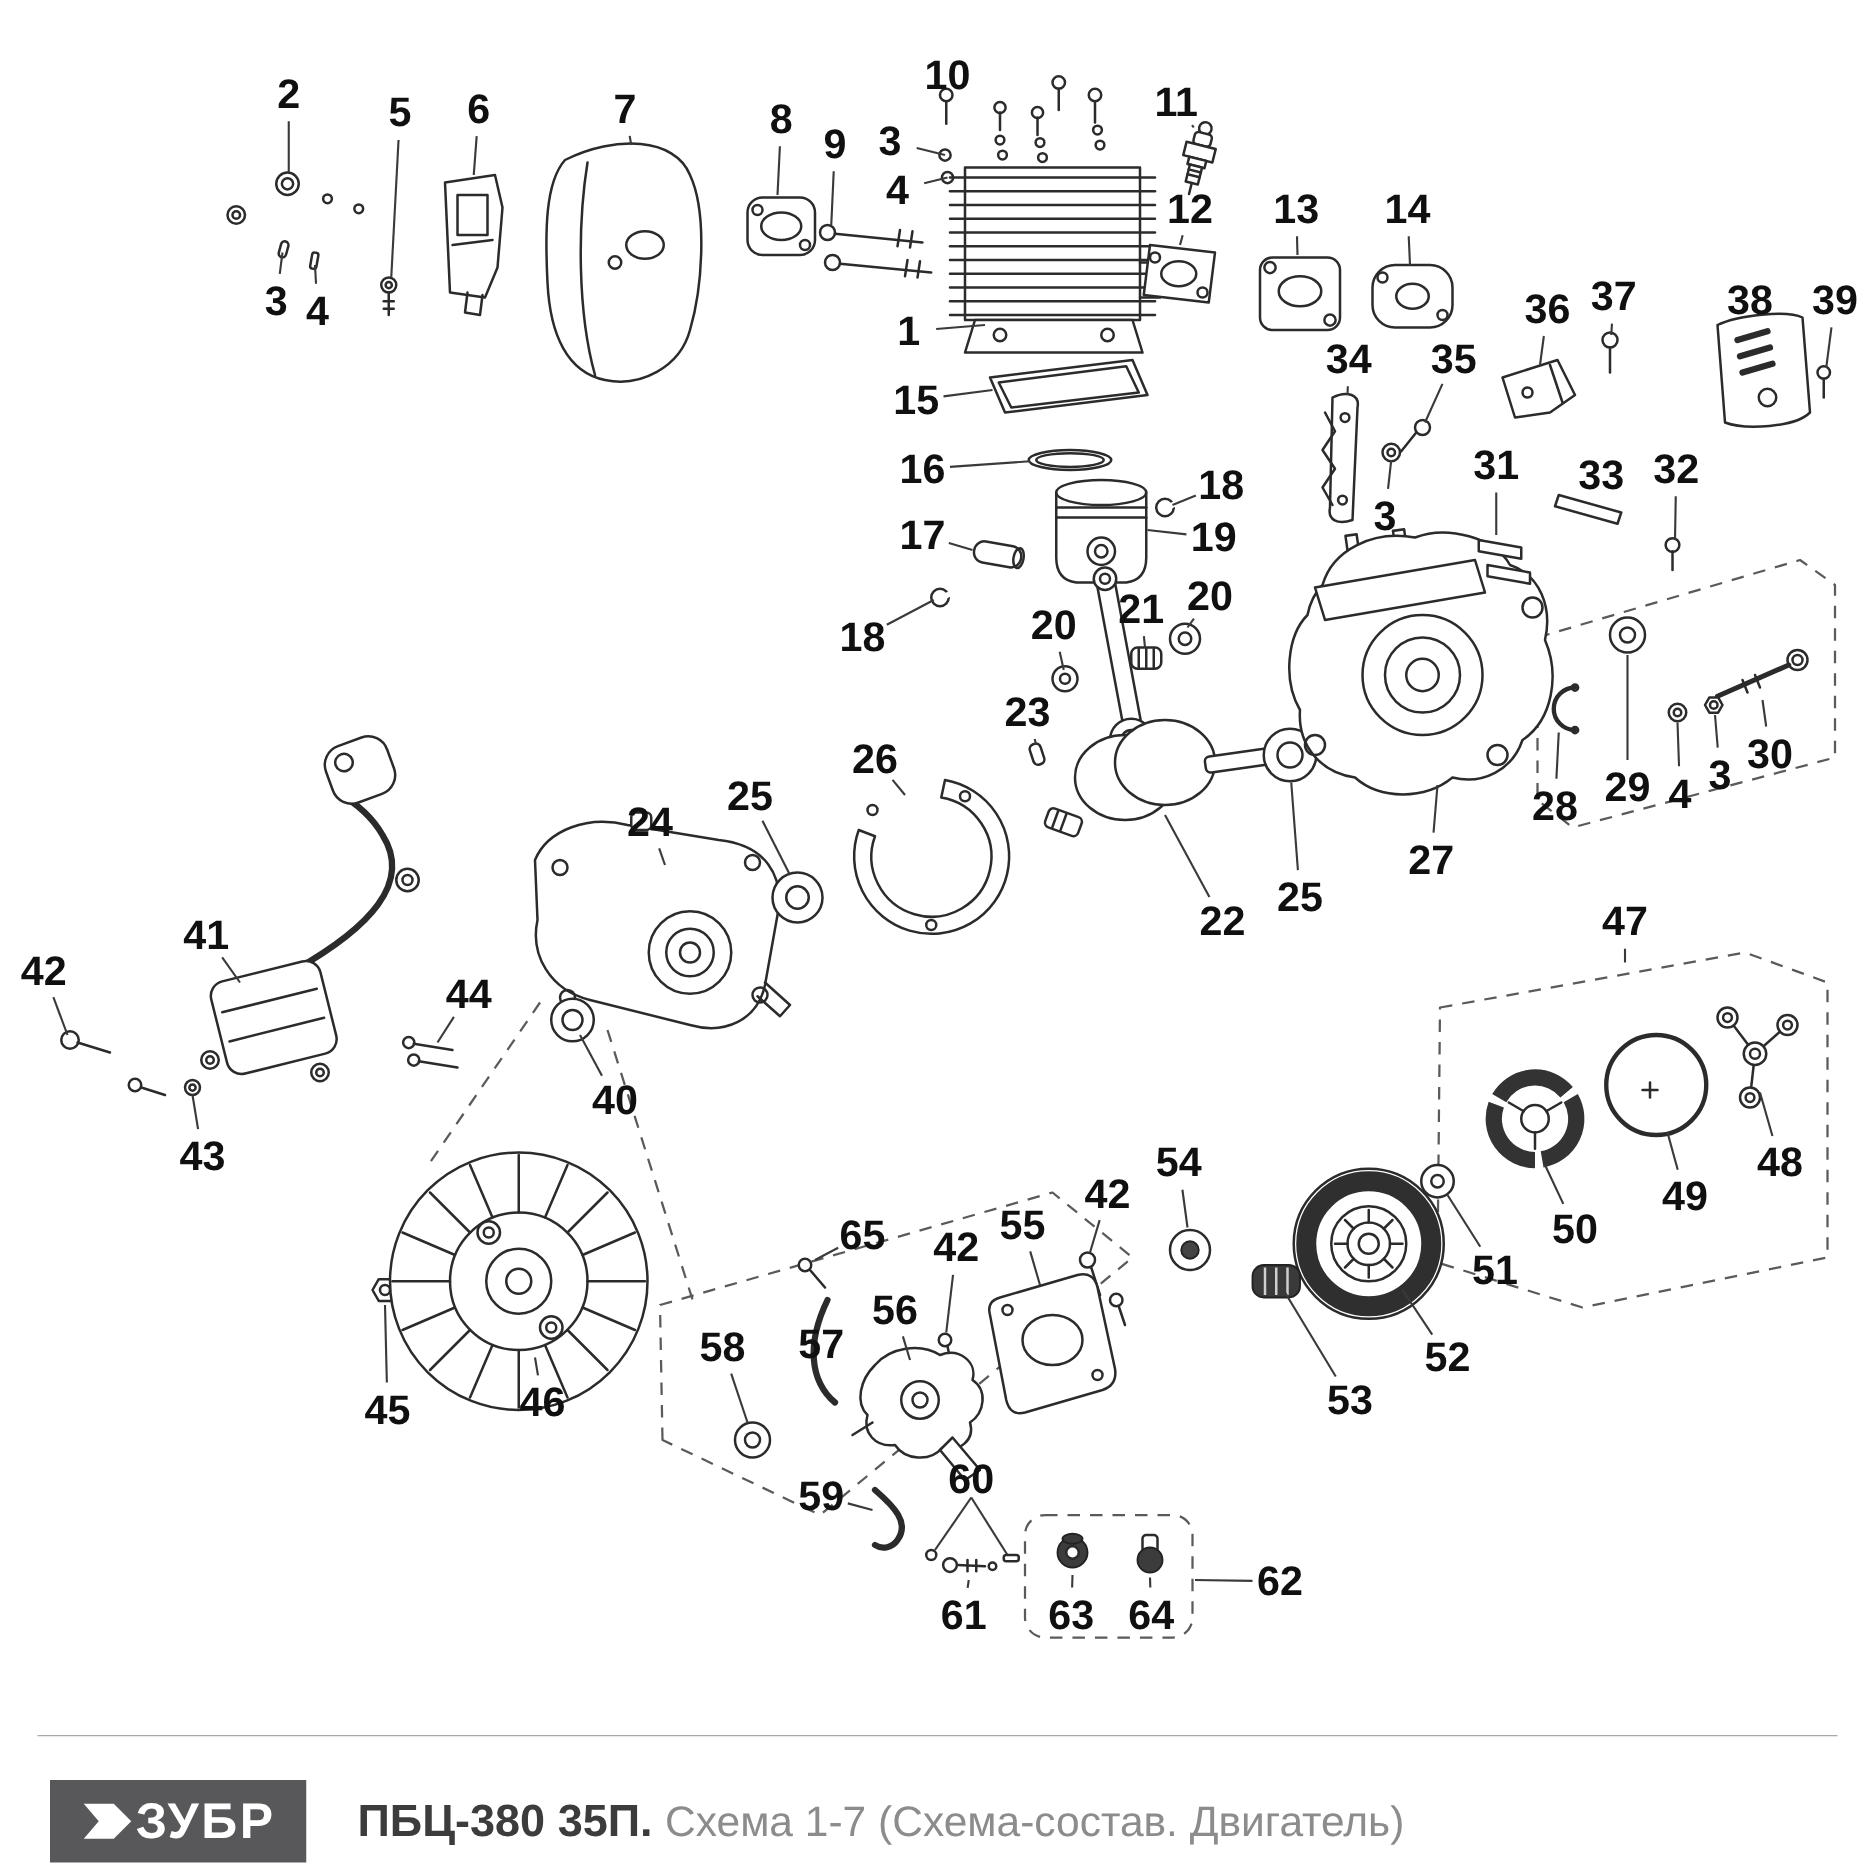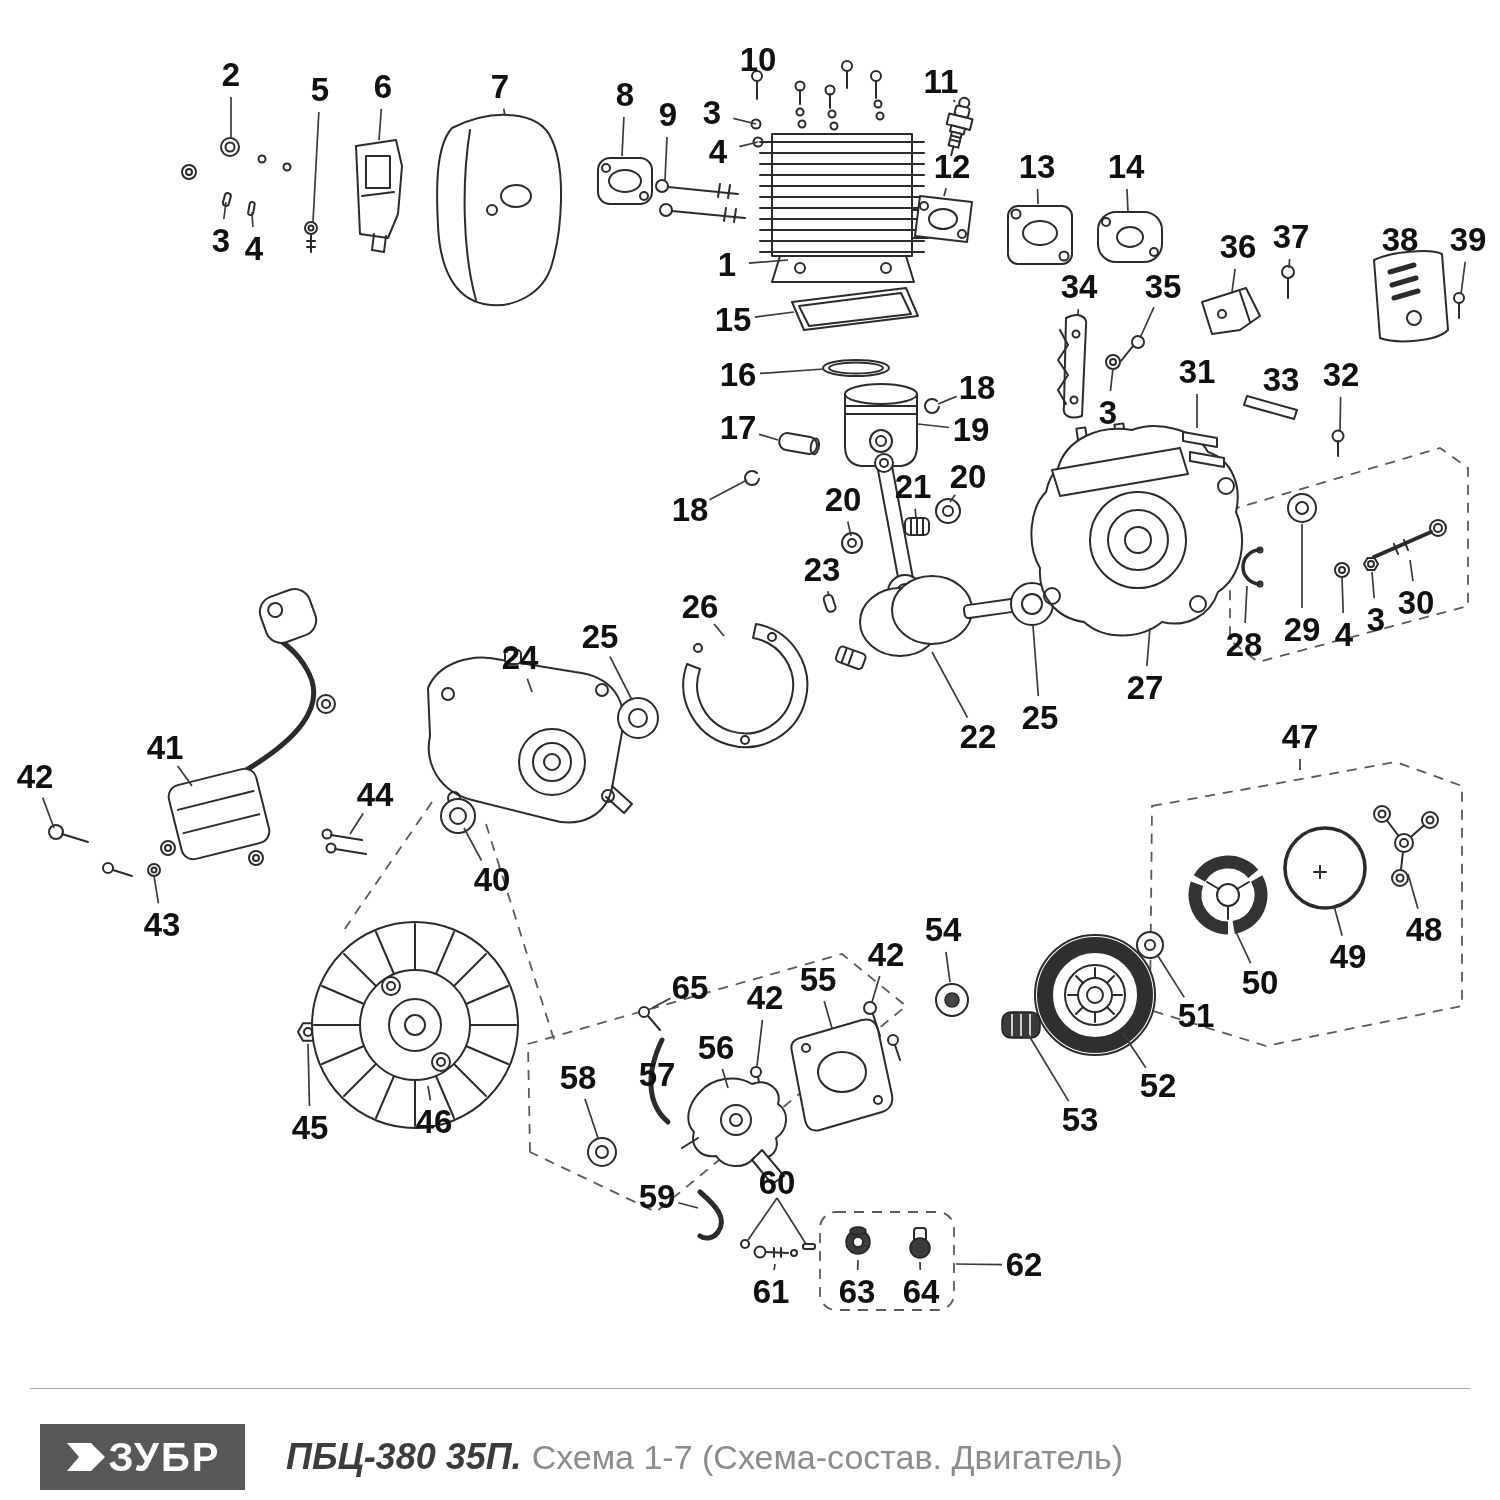--- a/index.html
+++ b/index.html
@@ -14,21 +14,21 @@
   .dash {fill:none;stroke:#5a5a5a;stroke-width:1.8;stroke-dasharray:10 8;stroke-linejoin:round;}
   .leader{stroke:#3a3a3a;stroke-width:1.7;}
   text.callout{font-family:"Liberation Sans",sans-serif;font-weight:bold;font-size:33px;
                fill:#101010;text-anchor:middle;}
   
   .footer-rule{position:absolute;left:30px;right:30px;top:1388px;border-top:1px solid #a8a8a8;}
   .logo{position:absolute;left:40px;top:1424px;width:205px;height:66px;background:#58585b;
         display:flex;align-items:center;justify-content:center;}
   .logo-text{color:#ffffff;font-weight:bold;font-size:40px;letter-spacing:2px;line-height:1;}
   .title-line{position:absolute;left:286px;top:1436px;white-space:nowrap;}
-  .model{font-weight:bold;font-size:36px;color:#3c3c3c;font-style:italic;}
+  .model{font-weight:bold;font-size:36px;color:#3c3c3c;}
   .subtitle{font-size:34px;color:#8c8c8c;margin-left:10px;}
 </style>
 </head>
 <body>
 
 <div class="page">
 
 <svg class="diagram" width="1500" height="1390" viewBox="0 0 1500 1390">
 
   <g>

